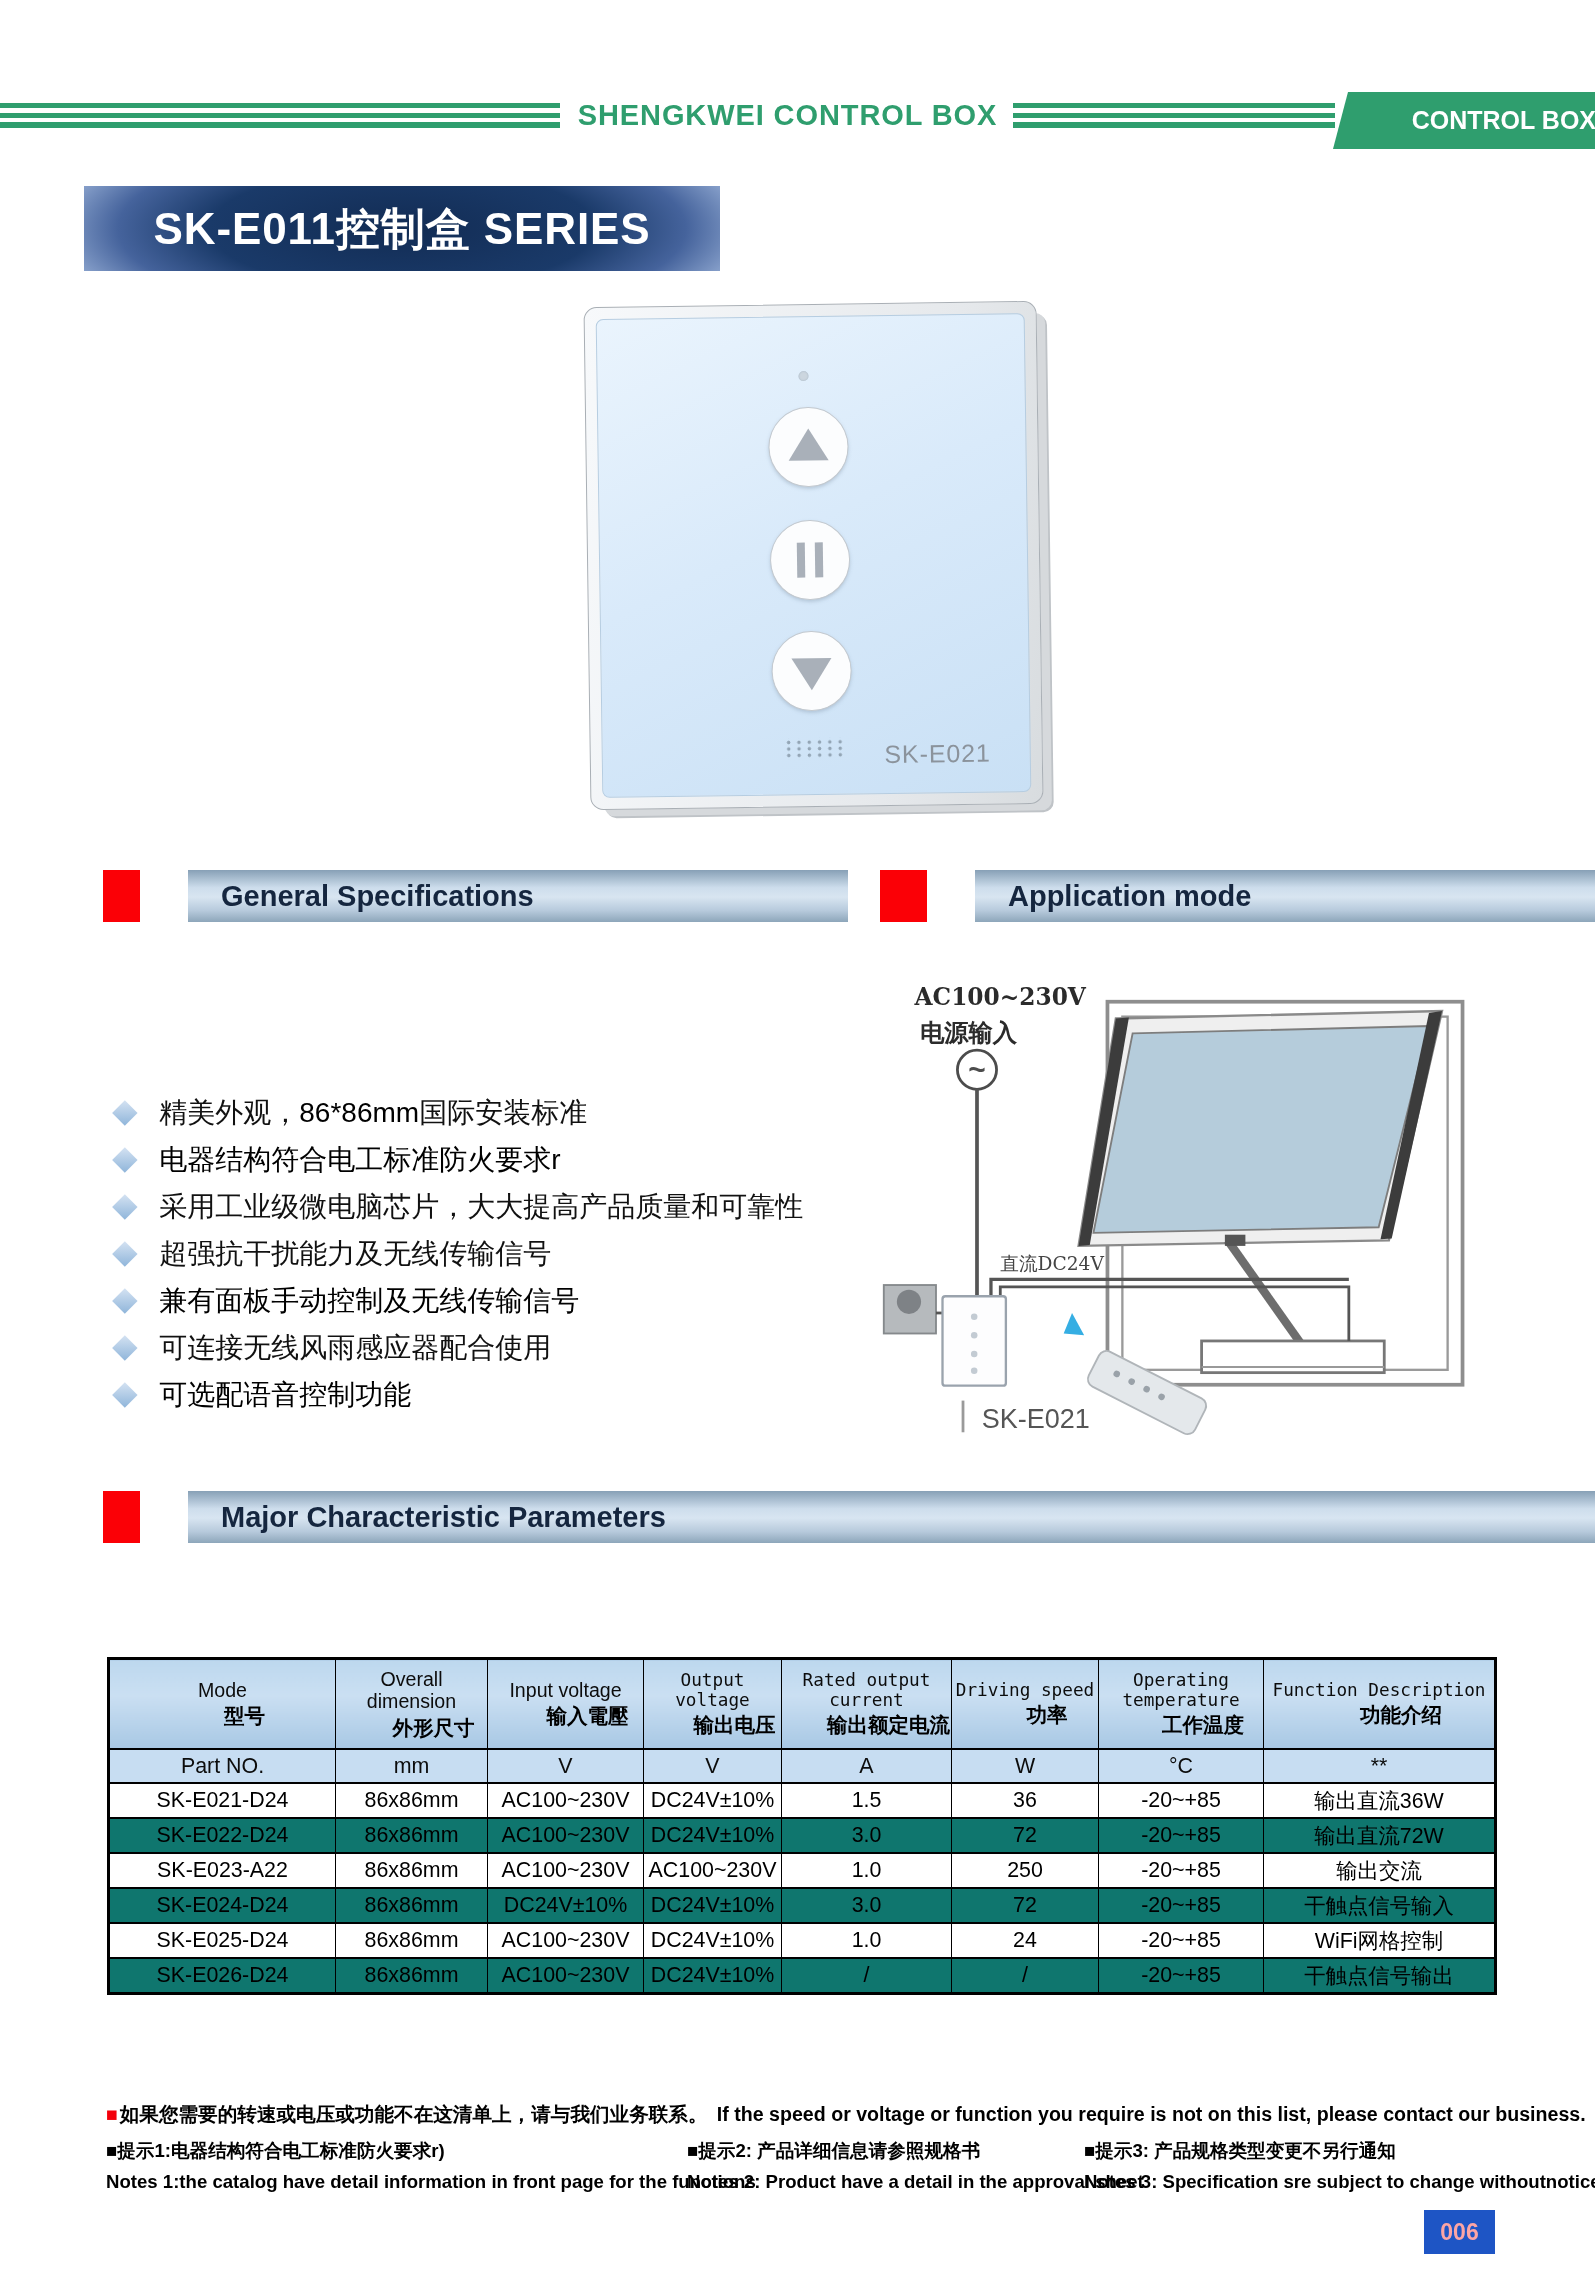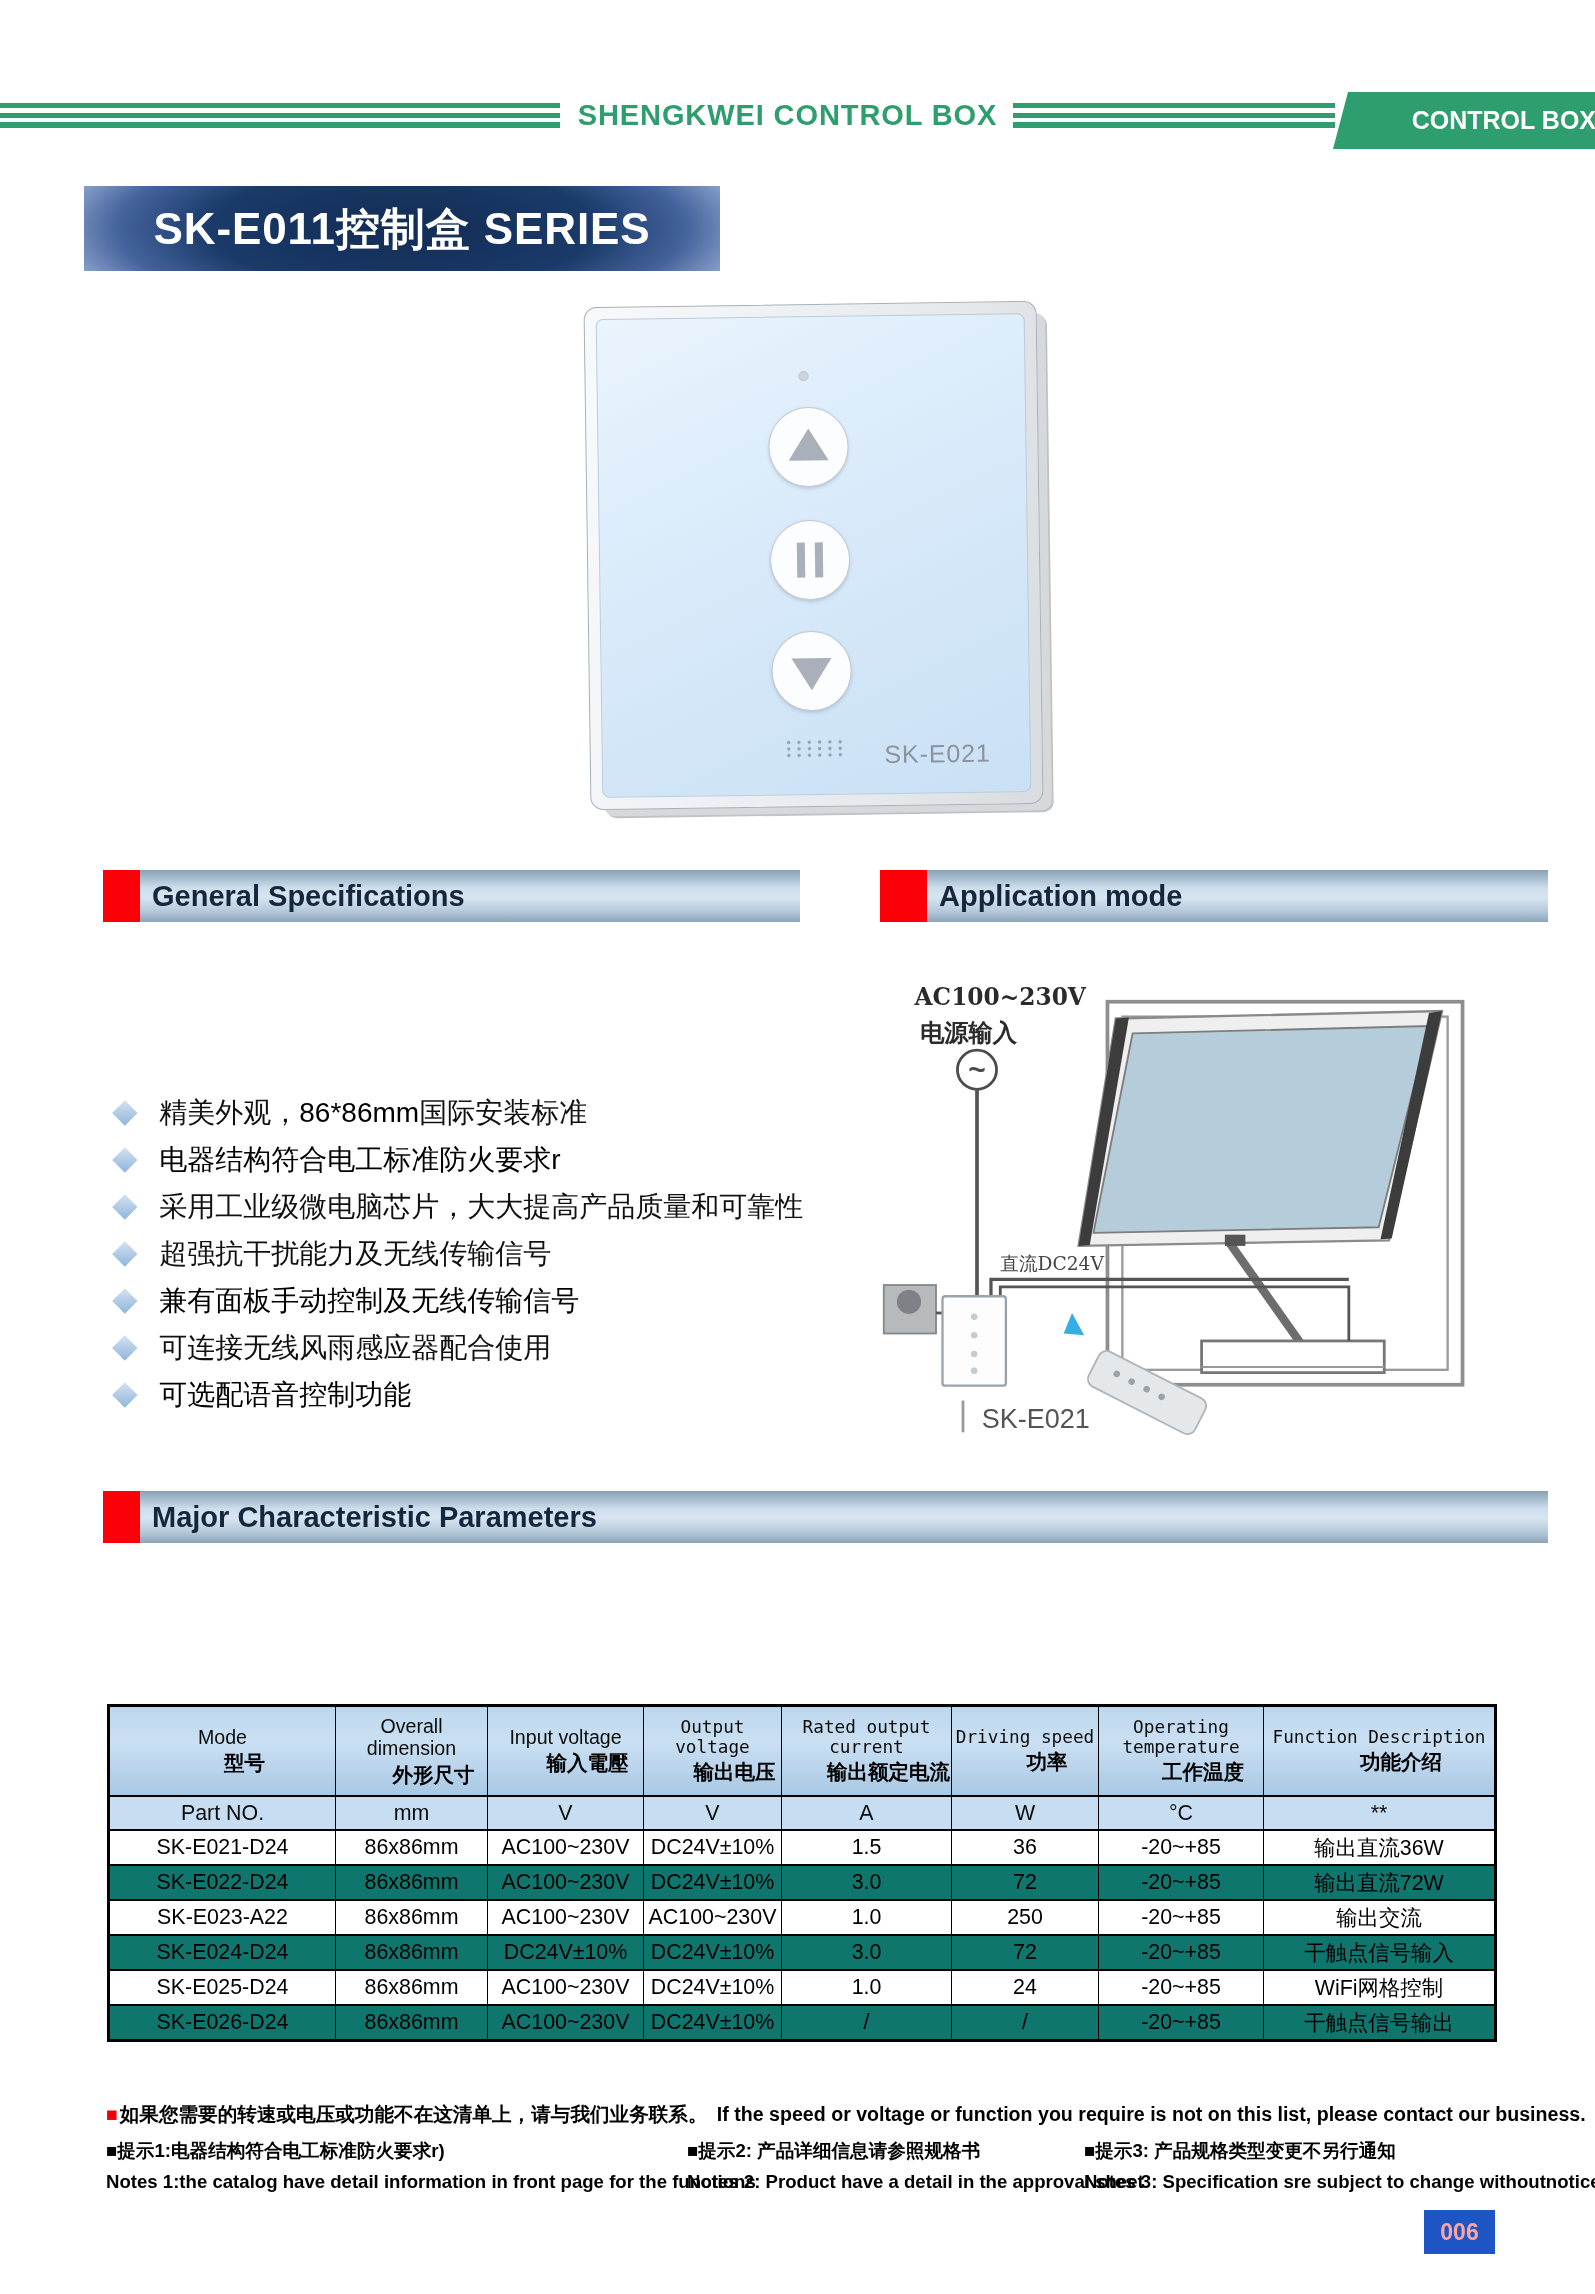--- a/index.html
+++ b/index.html
@@ -46,36 +46,36 @@
   .pause-bars i{display:block;width:8.4px;height:35px;background:#a9b0b9;}
   .plate-grille{position:absolute;left:179px;top:421px;width:62px;height:20.5px;
     background-image:radial-gradient(circle,#93a5b5 1.5px,transparent 2.1px);
     background-size:10.3px 6.5px;background-position:1.9px 0.9px;}
   .plate-label{position:absolute;right:39px;bottom:24px;color:#8b939c;font-size:25px;letter-spacing:0.9px;}
 
   
   .sec-red{position:absolute;width:37px;height:52px;background:#fb0006;}
   .sec-bar{position:absolute;height:52px;
     background:linear-gradient(180deg,#87a0b6 0%,#cdddec 34%,#d8e5f1 52%,#b7cadc 78%,#8da6ba 100%);
-    color:#15263f;font-weight:bold;font-size:29px;line-height:52px;padding-left:12px;box-sizing:border-box;}
+    color:#15263f;font-weight:bold;font-size:29px;line-height:52px;padding-left:33px;box-sizing:border-box;margin-left:48px;}
 
   
   .features{position:absolute;left:110px;top:1089px;width:727px;}
   .feat{display:flex;align-items:center;height:47px;}
   .feat .diamond{width:17.7px;height:17.7px;margin:0 26px 0 5.6px;transform:rotate(45deg);
     background:linear-gradient(135deg,#d4e2f2 0%,#8fb5da 100%);flex:0 0 auto;}
   .feat .t-serif{font-family:"DejaVu Serif","Liberation Serif",serif;font-size:28px;color:#111;}
   .feat .t-hei{font-family:"Liberation Sans",sans-serif;font-weight:normal;font-size:28px;color:#000;}
 
   
   .diagram{position:absolute;left:881px;top:970px;width:671px;height:494px;}
 
   
   .params{position:absolute;left:107px;top:1657px;width:1387px;}
-  table.pt{border-collapse:collapse;table-layout:fixed;width:1387px;border:3.7px solid #000;margin-top:47px;}
+  table.pt{border-collapse:collapse;table-layout:fixed;width:1387px;border:3.7px solid #000;}
   table.pt td{border:1.9px solid #000;text-align:center;vertical-align:middle;padding:0;overflow:hidden;}
   tr.h1 td{height:88px;background:linear-gradient(180deg,#bdd8ee 0%,#cadff2 40%,#a8c8e4 100%);}
   tr.h2 td{height:32px;background:#c7ddf2;border-top:2.8px solid #000;border-bottom:2.8px solid #000;}
   tr.dr td{height:33px;border-top:2.8px solid #000;}
   tr.dr.alt td{background:#0f766e;}
   .hen{font-size:19.6px;color:#0c0c0c;line-height:1.15;}
   .hen.mono{font-family:"DejaVu Sans Mono",monospace;font-size:17.7px;}
   .hzh{font-size:20.5px;font-weight:bold;color:#000;line-height:1.2;margin-top:2.8px;padding-left:44px;}
   tr.h2 td{font-size:21.4px;color:#0c0c0c;}
   tr.dr td{font-size:21.4px;color:#000;}

